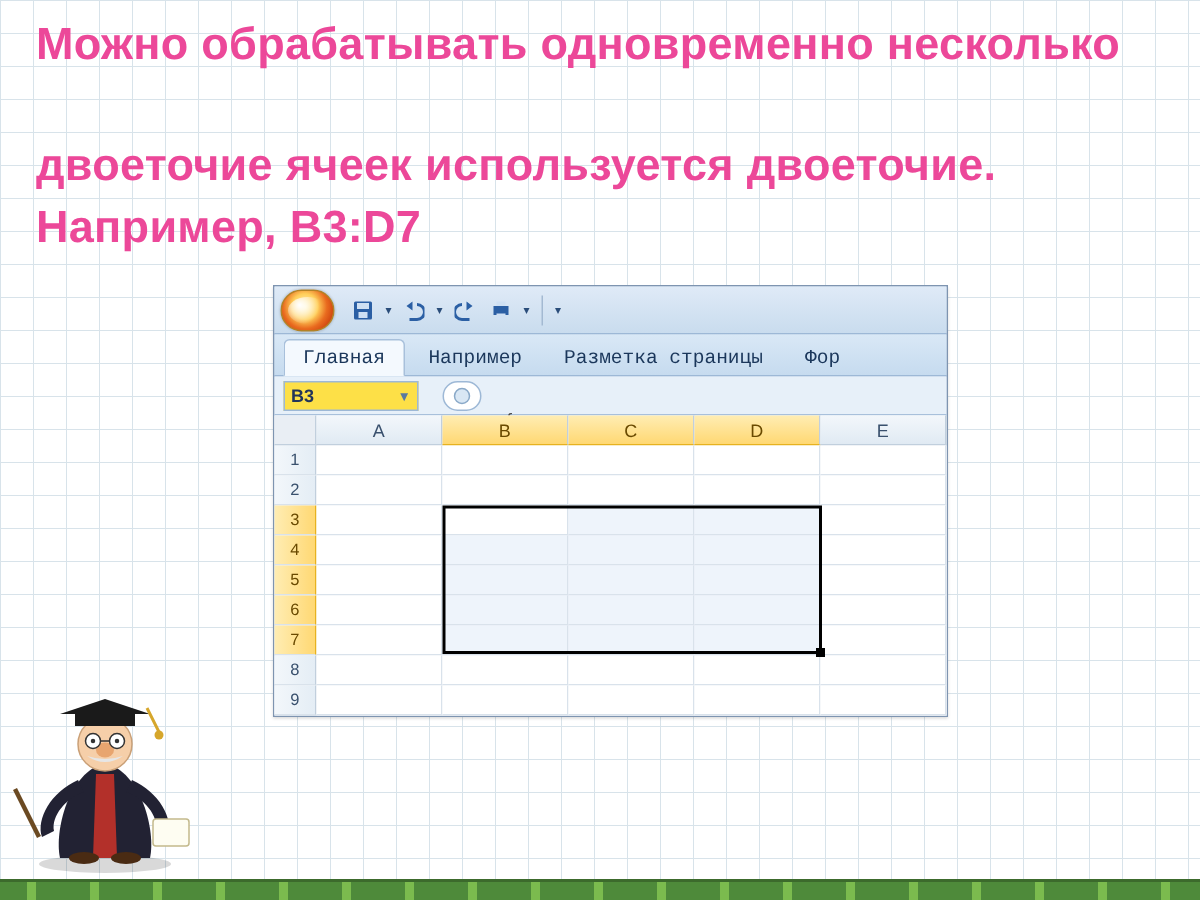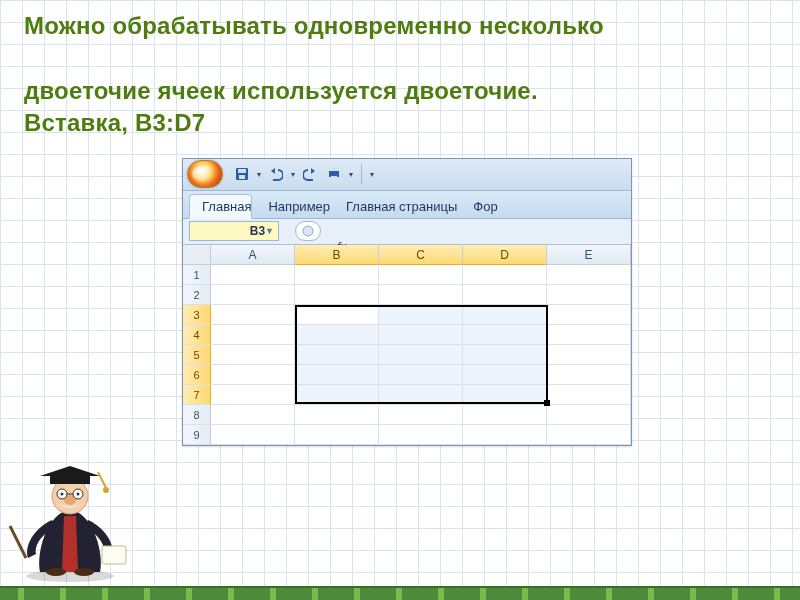--- a/index.html
+++ b/index.html
@@ -14,22 +14,22 @@
   .grid-bg {
     position: absolute; inset: 0;
     background-image:
       linear-gradient(#d8e3ea 1px, transparent 1px),
       linear-gradient(90deg, #d8e3ea 1px, transparent 1px);
     background-size: 22px 22px;
     z-index: 0;
   }
   .content { position: relative; z-index: 1; padding: 10px 24px 0 24px; }
   .intro-text {
-    color: #4d7c0f;
-    font-size: 24px;
+    color: #ec4899;
+    font-size: 30px;
     line-height: 1.35;
     font-weight: bold;
     text-align: justify;
     letter-spacing: 0.2px;
   }
   .intro-text .example-range {
     font-weight: bold;
     margin-top: 46px;
   }
   
@@ -87,48 +87,49 @@
   .ribbon-tabs {
     height: 28px;
     background: linear-gradient(#d9e8f6, #c6dbef);
     display: flex;
     align-items: flex-end;
     padding: 0 6px;
     gap: 4px;
     border-bottom: 1px solid #9db8d6;
   }
   .ribbon-tab {
-    padding: 4px 0 4px 12px;
+    padding: 4px 12px 4px 12px;
     font-size: 13px;
     color: #1b375b;
     border-radius: 4px 4px 0 0;
     cursor: pointer;
+    font-family: Liberation Mono, monospace;
   }
   .ribbon-tab.active {
     background: #f4f9fe;
     border: 1px solid #a8c0db;
     border-bottom: 1px solid #f4f9fe;
     margin-bottom: -1px;
   }
   
   .formula-row {
     height: 26px;
     background: #e7f0f9;
     display: flex;
     align-items: center;
     border-bottom: 1px solid #a8c0db;
   }
   .name-box {
     width: 90px; height: 20px;
-    background: #fef9c3;
+    background: #fde047;
     border: 1px solid #9db8d6;
     margin: 0 6px;
     font-size: 12px;
     color: #23355a;
-    display: flex; align-items: center; justify-content: flex-end;
+    display: flex; align-items: center; justify-content: space-between;
     padding: 0 4px;
     font-weight: bold;
   }
   .name-box .dd { font-size: 9px; color: #5a7aa0;}
   .fx-orb {
     width: 26px; height:20px;
     background: #fff;
     border: 1px solid #9db8d6;
     border-radius: 10px;
     margin-left: 10px;
@@ -224,21 +225,21 @@
 </head>
 <body>
 
 <div class="grid-bg"></div>
 
 <div class="content">
   <p class="intro-text">
     <span>Можно обрабатывать одновременно несколько</span><br>
     <br>
     <span>двоеточие ячеек используется двоеточие.</span><br>
-    <span>Вставка, </span><span class="example-range">B3:D7</span>
+    <span>Например, </span><span class="example-range">B3:D7</span>
   </p>
 
   <div class="excel">
 
     <div class="qat">
       <div class="office-btn"></div>
       <div class="qat-btn" title="Сохранить">
         <svg width="14" height="14" viewBox="0 0 14 14">
             <rect x="1" y="1" width="12" height="12" rx="1" fill="#2b5fa4"></rect>
             <rect x="3" y="2" width="8" height="4" fill="#cfe0f3"></rect>
@@ -267,21 +268,21 @@
           </svg>
       </div>
       <div class="qat-dd">▾</div>
       <div class="qat-sep"></div>
       <div class="qat-dd">▾</div>
     </div>
 
     <div class="ribbon-tabs">
       <div class="ribbon-tab active">Главная</div>
       <div class="ribbon-tab">Например</div>
-      <div class="ribbon-tab">Главная страницы</div>
+      <div class="ribbon-tab">Разметка страницы</div>
       <div class="ribbon-tab">Фор</div>
     </div>
 
     <div class="formula-row">
       <div class="name-box">
         <span>B3</span>
         <span class="dd">▼</span>
       </div>
       <div class="fx-orb">
         <svg width="12" height="12" viewBox="0 0 12 12">

